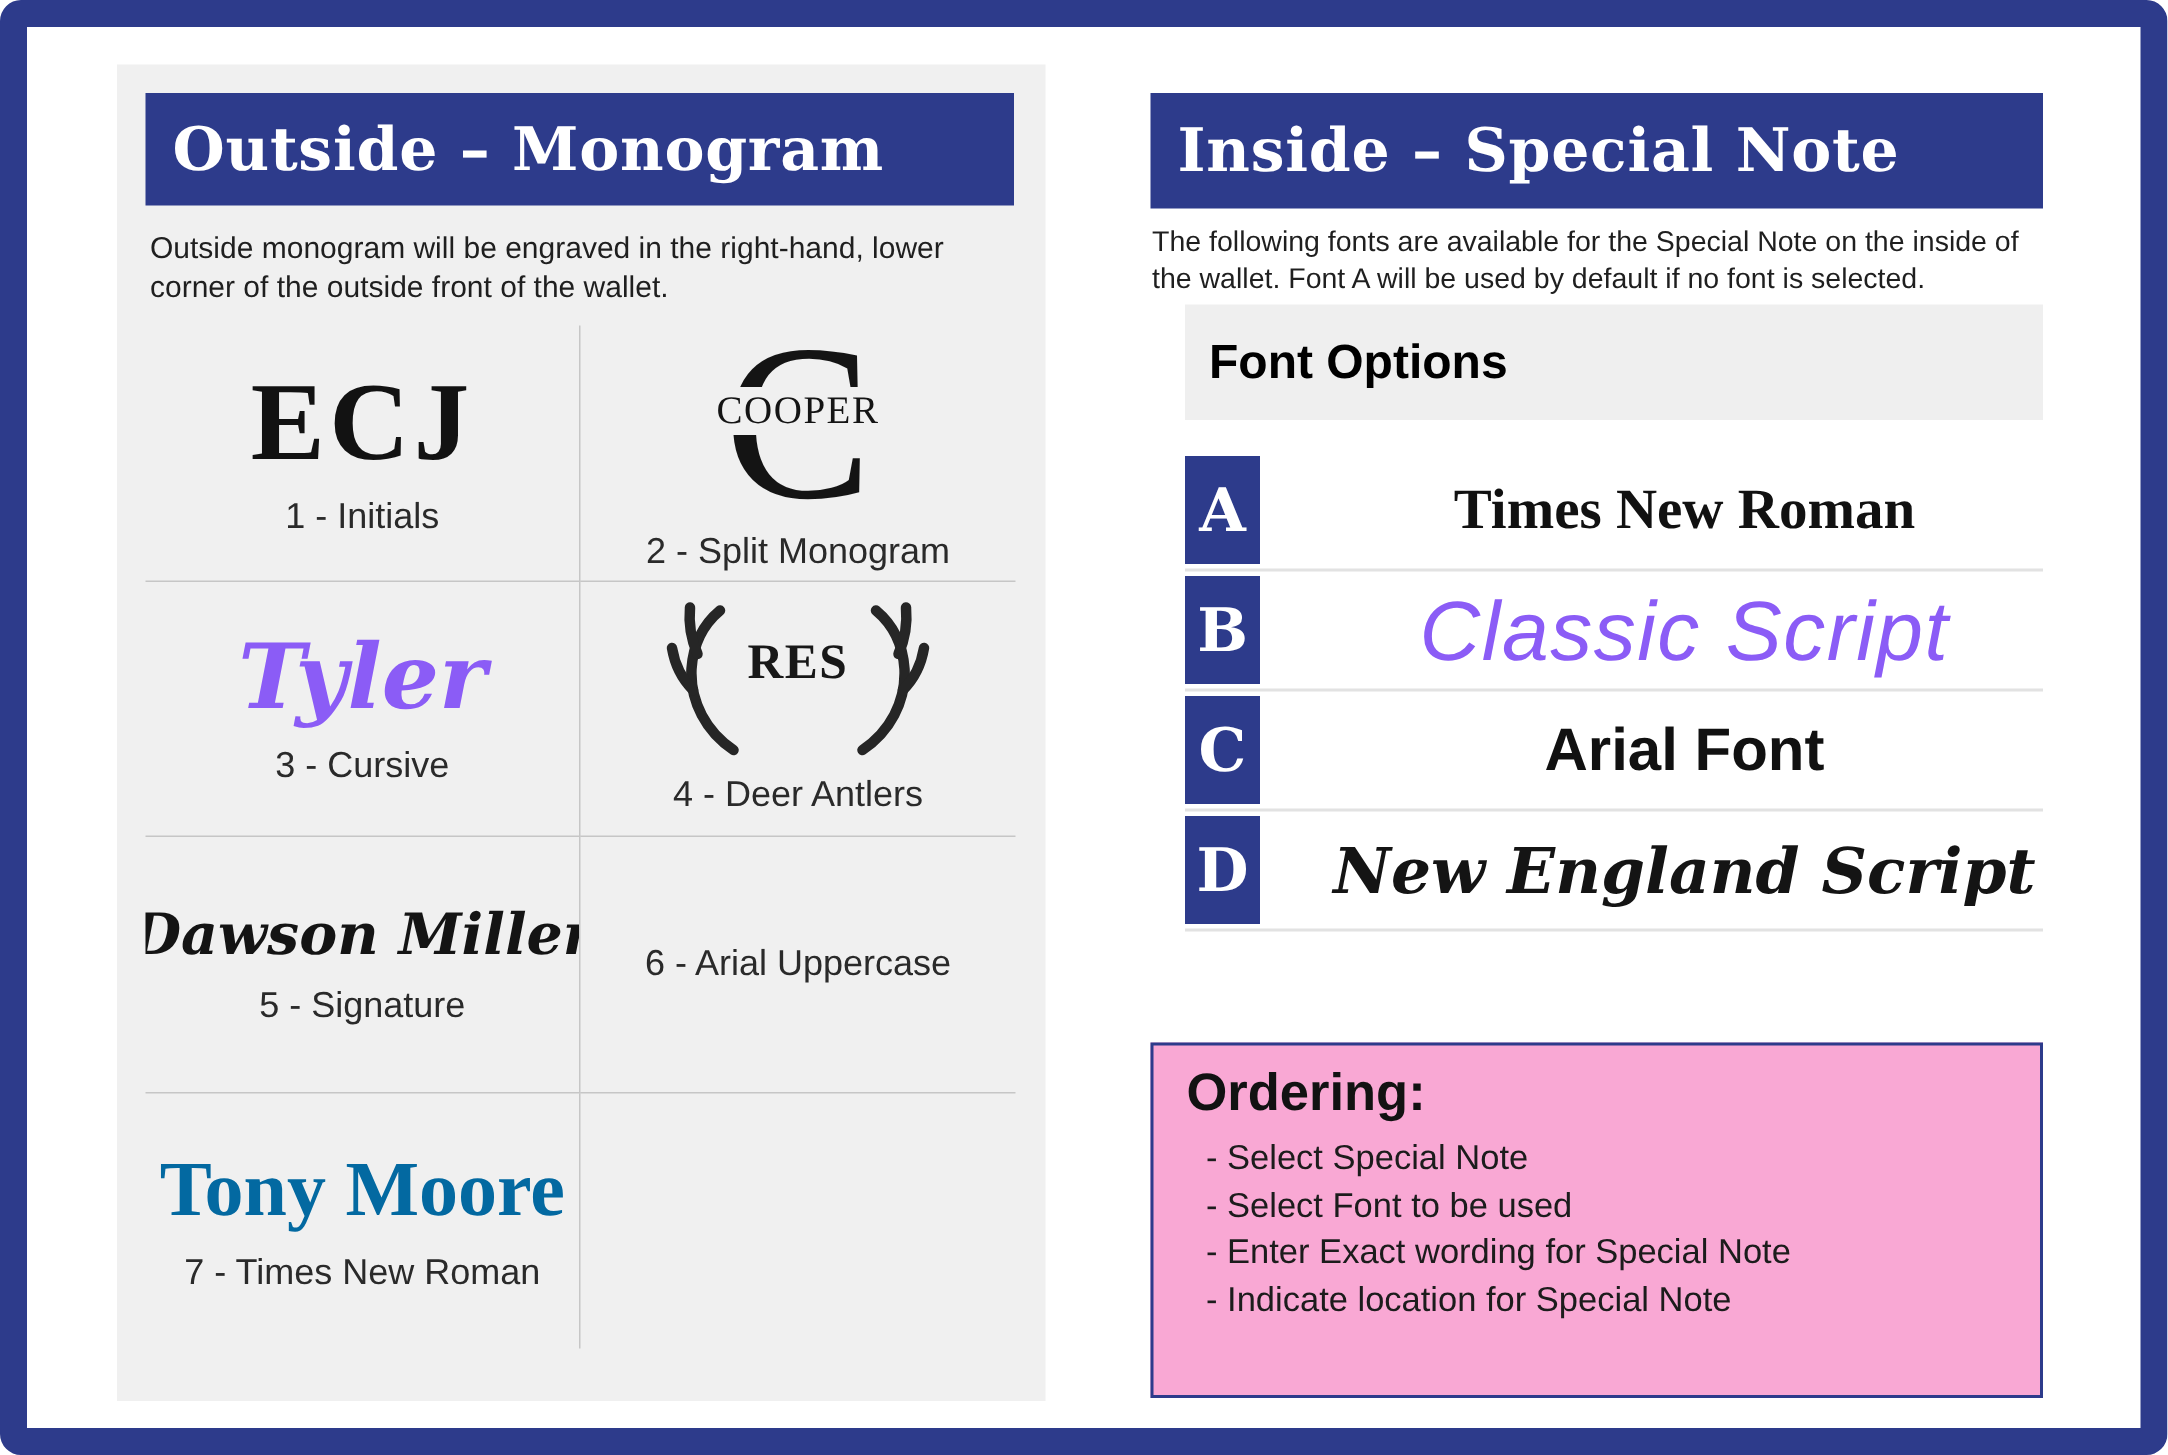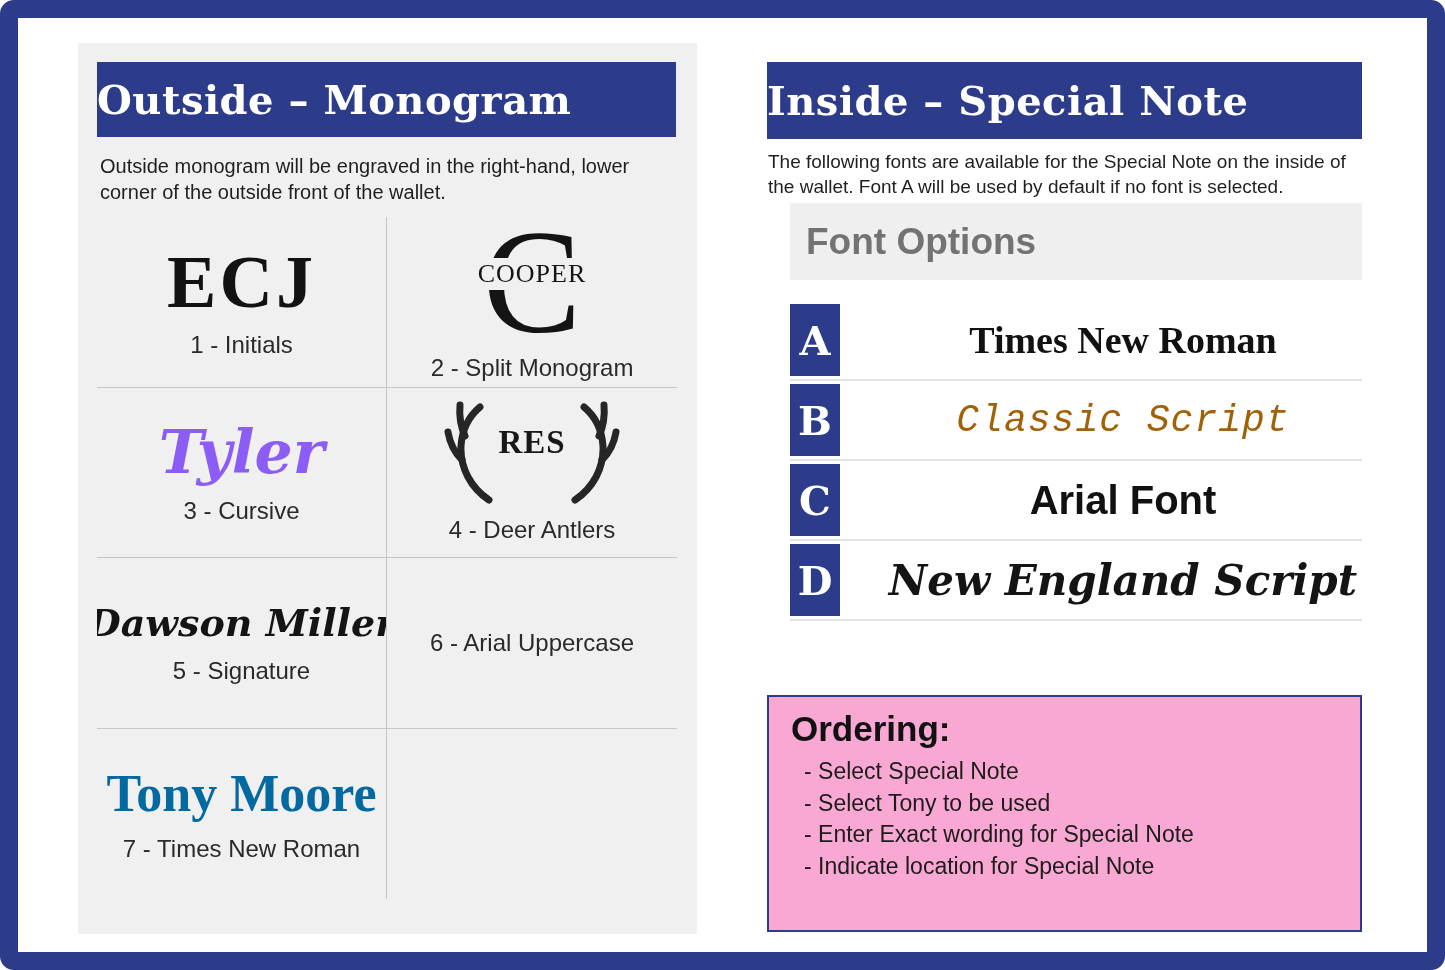--- a/index.html
+++ b/index.html
@@ -24,21 +24,21 @@
     position:absolute;left:78px;top:43px;
     width:619px;height:891px;
     background:#f0f0f0;
   }
   .panel-bar{
     background:#2d3b8b;
     display:flex;align-items:center;
   }
   .left-bar{position:absolute;left:19px;top:19px;width:579px;height:75px;}
   .panel-title{
-    margin:0;
+    margin:0;padding-left:18px;
     font-family:"DejaVu Serif",serif;
     font-weight:bold;font-size:40px;
     color:#ffffff;letter-spacing:.5px;
     white-space:nowrap;
   }
   .left-desc{
     position:absolute;left:22px;top:110px;width:576px;
     margin:0;font-size:20px;line-height:1.32;color:#1f1f1f;
   }
   .mono-grid{
@@ -87,32 +87,32 @@
   .right-bar{position:absolute;left:0;top:19px;width:595px;height:77px;}
   .right-desc{
     position:absolute;left:1px;top:106px;width:602px;
     margin:0;font-size:19px;line-height:1.33;color:#1f1f1f;
     white-space:pre-line;
   }
   .font-bar{
     position:absolute;left:23px;top:160px;width:572px;height:77px;
     background:#efefef;display:flex;align-items:center;
   }
-  .font-bar h2{margin:0;padding-left:16px;font-size:37px;font-weight:bold;color:#737373;}
+  .font-bar h2{margin:0;padding-left:16px;font-size:32px;font-weight:bold;color:#000000;}
   .font-table{position:absolute;left:23px;top:258px;width:572px;}
   .font-row{height:78px;display:flex;align-items:stretch;border-bottom:2px solid #e2e2e2;}
   .letter-box{
     width:50px;height:72px;margin-top:3px;flex:0 0 50px;
     background:#2d3b8b;color:#ffffff;
     display:flex;align-items:center;justify-content:center;
     font-family:"DejaVu Serif",serif;font-weight:bold;font-size:40px;
   }
   .font-sample{flex:1;display:flex;align-items:center;justify-content:center;margin-left:44px;}
   .fs-times{font-family:"Liberation Serif",serif;font-weight:bold;font-size:38px;color:#111111;}
-  .fs-classic{font-family:Liberation Mono, monospace;font-style:italic;font-size:38px;letter-spacing:1px;color:#a16207;}
+  .fs-classic{font-family:Liberation Sans, sans-serif;font-style:italic;font-size:56px;letter-spacing:1px;color:#8b5cf6;}
   .fs-arial{font-weight:bold;font-size:40px;color:#111111;}
   .fs-ne{font-family:"DejaVu Serif",serif;font-style:italic;font-weight:bold;font-size:42px;color:#141414;}
 
   .ordering-box{
     position:absolute;left:0;top:652px;width:595px;height:237px;
     box-sizing:border-box;background:#f9a8d4;
     border:2px solid #2d3b8b;
     padding:12px 22px;
   }
   .ordering-box h2{margin:0 0 7px 0;font-size:35px;font-weight:bold;color:#121212;}
@@ -230,18 +230,18 @@
           <span class="fs-ne">New England Script</span>
         </div>
     </div>
 
   </div>
 
   <div class="ordering-box">
     <h2>Ordering:</h2>
     <ul class="ordering-list">
       <li>- Select Special Note</li>
-      <li>- Select Tony to be used</li>
+      <li>- Select Font to be used</li>
       <li>- Enter Exact wording for Special Note</li>
       <li>- Indicate location for Special Note</li>
     </ul>
   </div>
 </section>
 
 </body></html>

